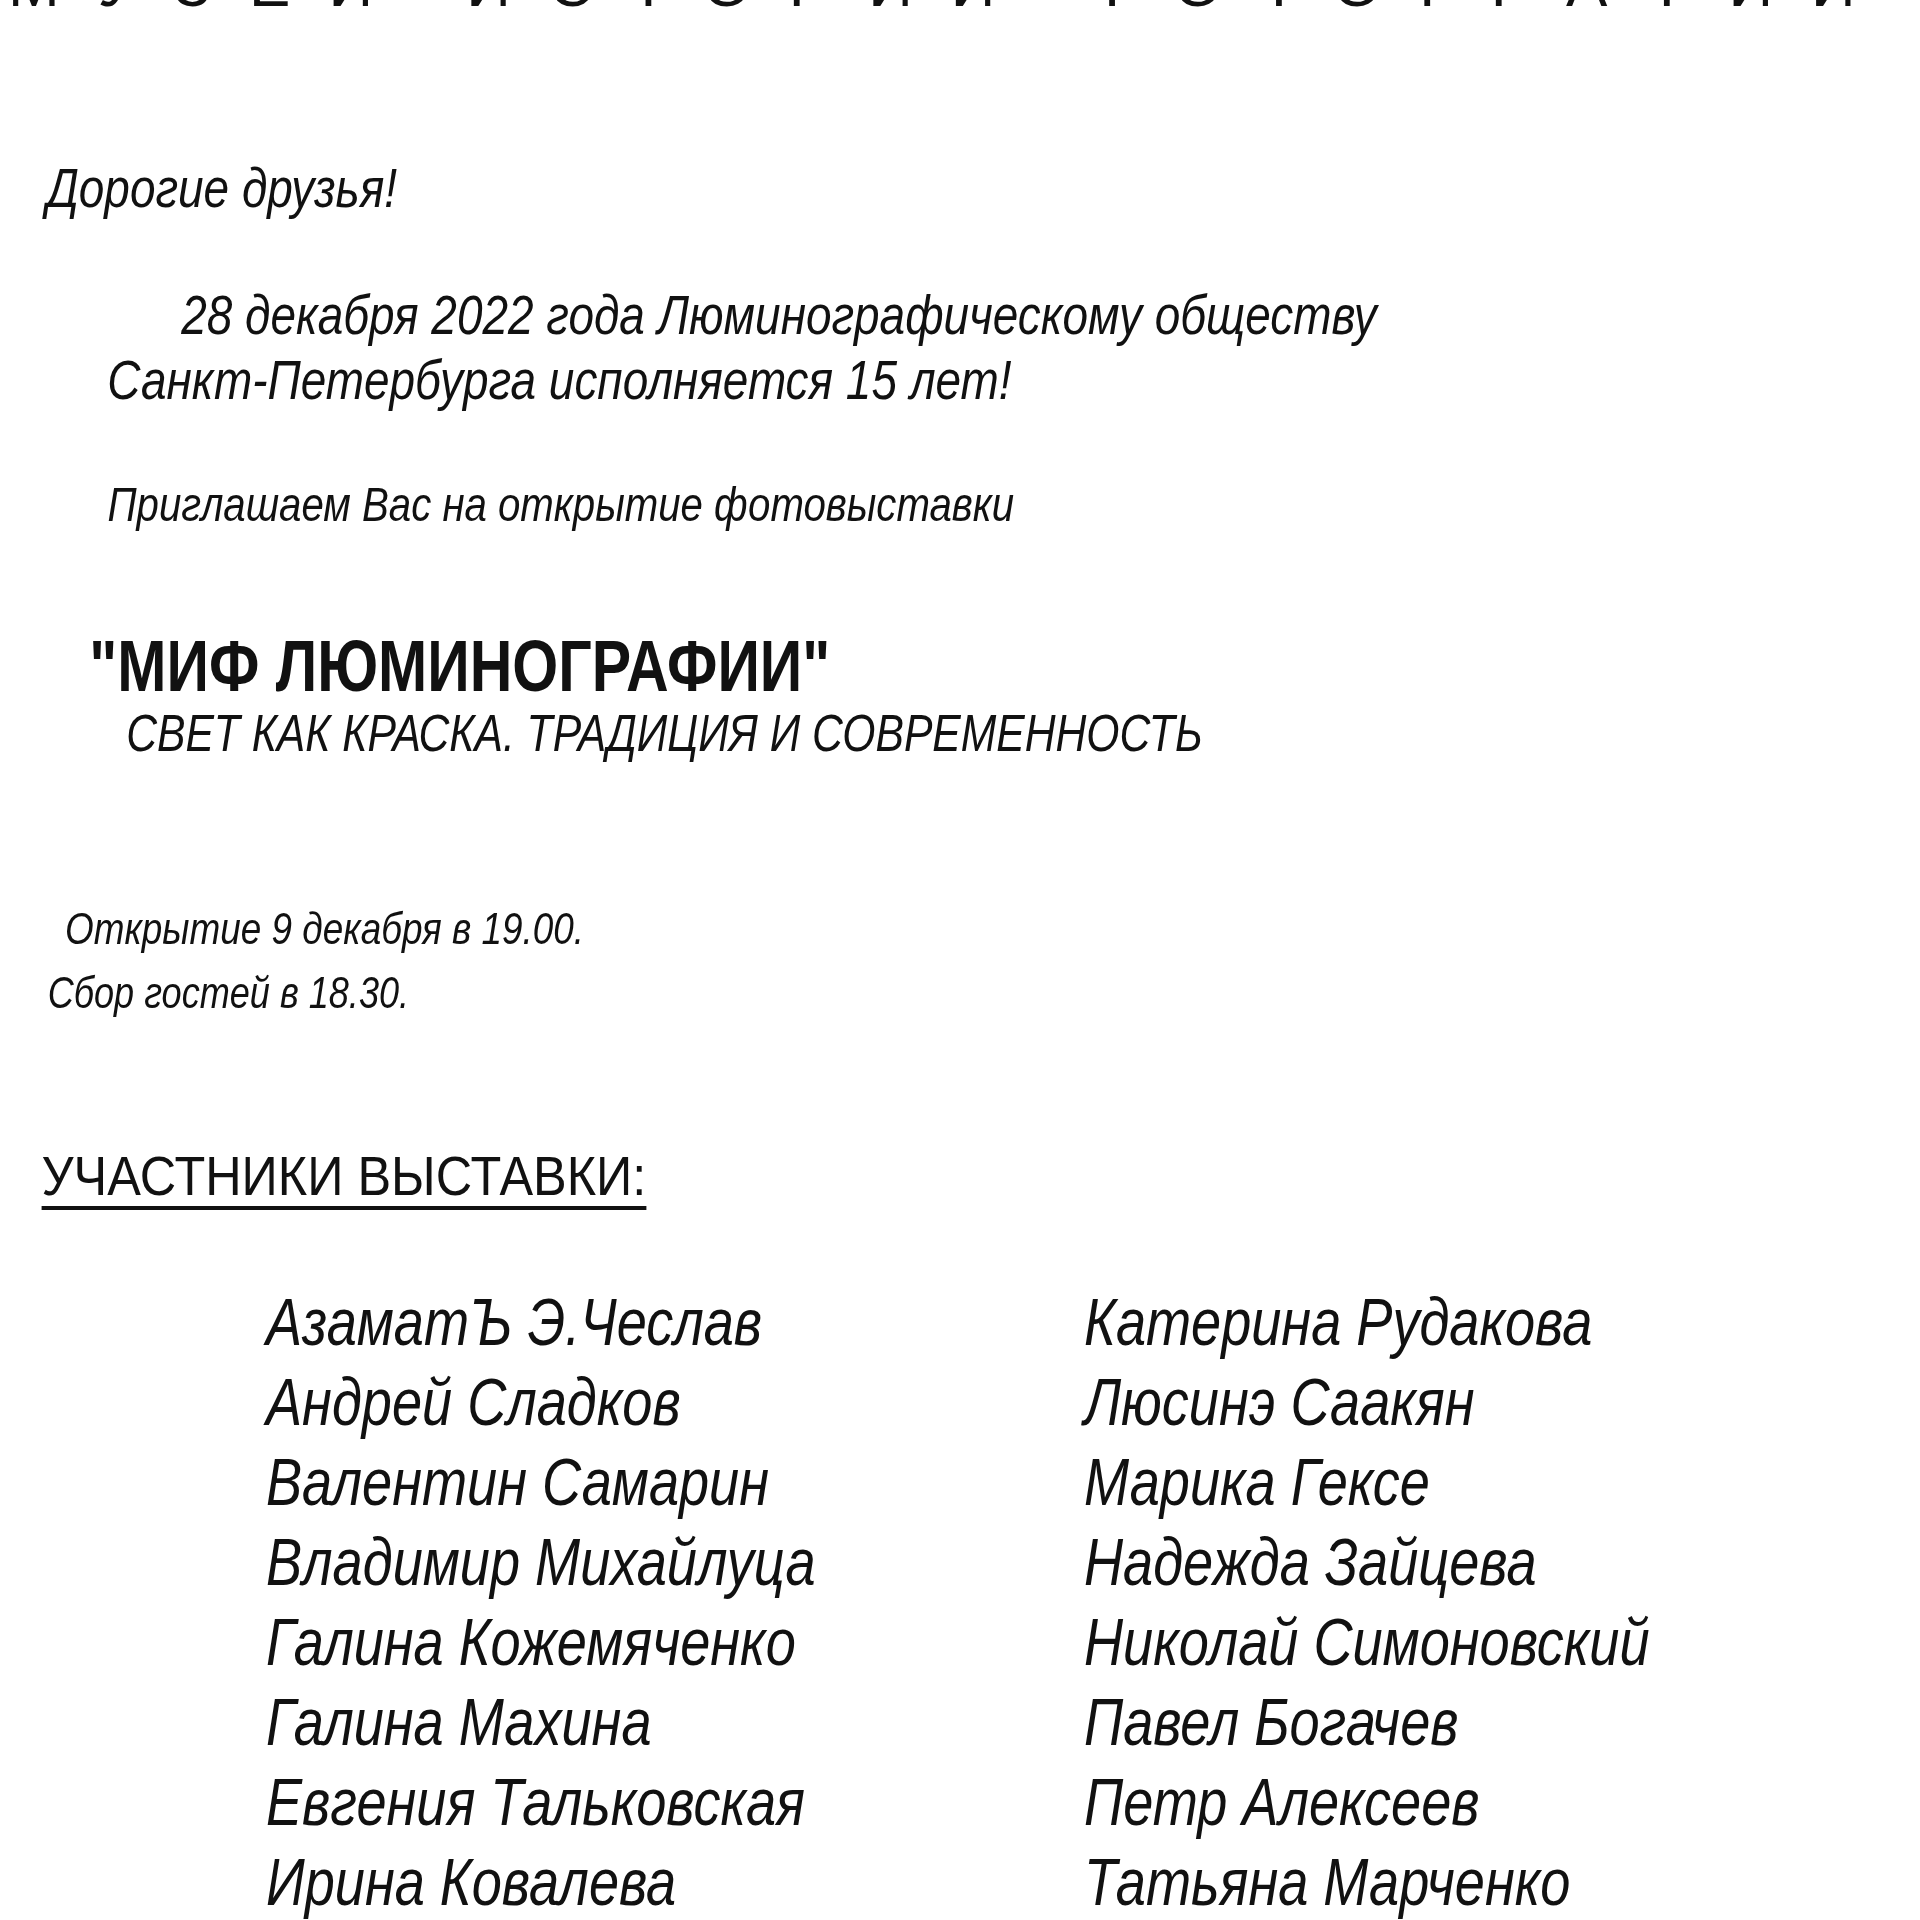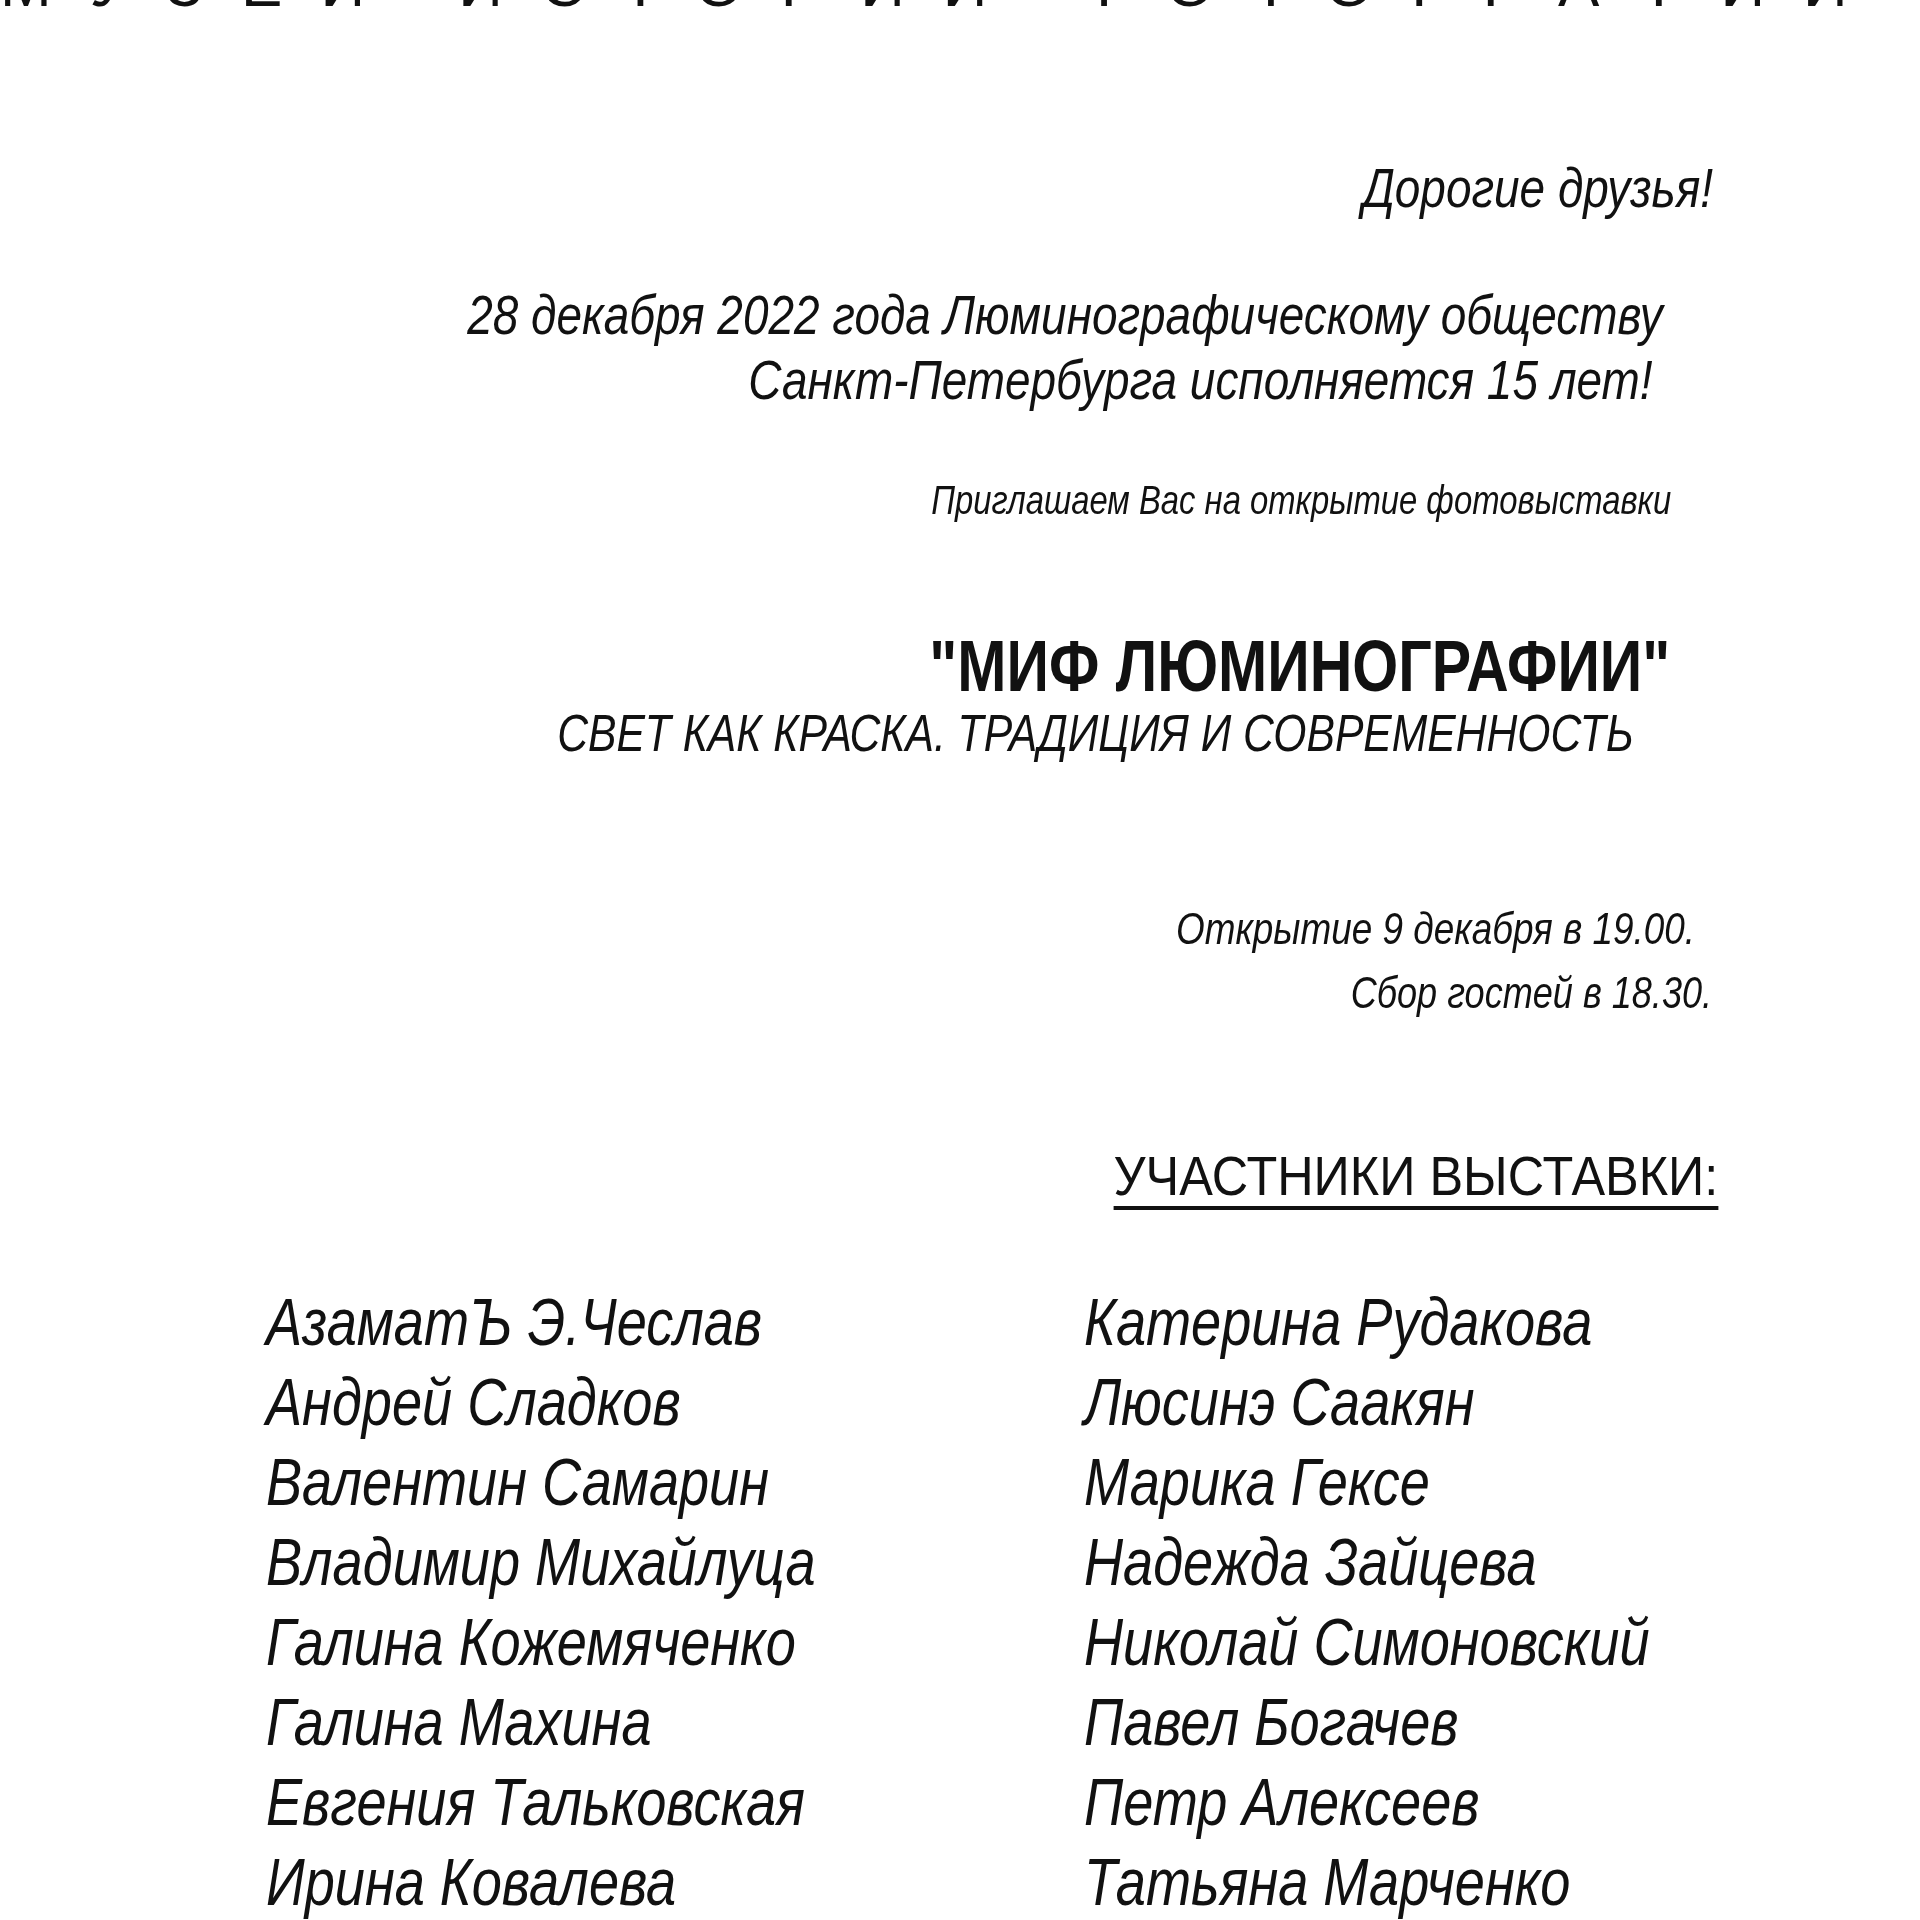--- a/index.html
+++ b/index.html
@@ -10,43 +10,43 @@
   body {
     width: 1920px;
     height: 1920px;
     position: relative;
     overflow: hidden;
     color: #111111;
     font-family: "Liberation Sans", sans-serif;
   }
   .line {
     position: absolute;
-    left: 0;
+    left: 8px;
     width: 1752px;
-    text-align: right;
+    text-align: left;
     white-space: nowrap;
     line-height: 1;
   }
   .cond {
     display: inline-block;
     transform: scaleX(0.82);
     transform-origin: center center;
   }
   .italic { font-style: italic; }
 
   .museum-title {
     top: -46px;
     font-size: 62px;
     letter-spacing: 38px;
     font-weight: normal;
   }
   .greeting { top: 160px; font-size: 56px; }
   .anniv1   { top: 287px; font-size: 56px; padding-left: 42px; }
   .anniv2   { top: 352px; font-size: 56px; }
-  .invite   { top: 480px; font-size: 40px; }
+  .invite   { top: 480px; font-size: 49px; }
   .expo-title {
     top: 630px;
     font-size: 72px;
     font-weight: bold;
   }
   .expo-sub {
     top: 707px;
     font-size: 52px;
   }
   .open1 { top: 906px; font-size: 45px; }

